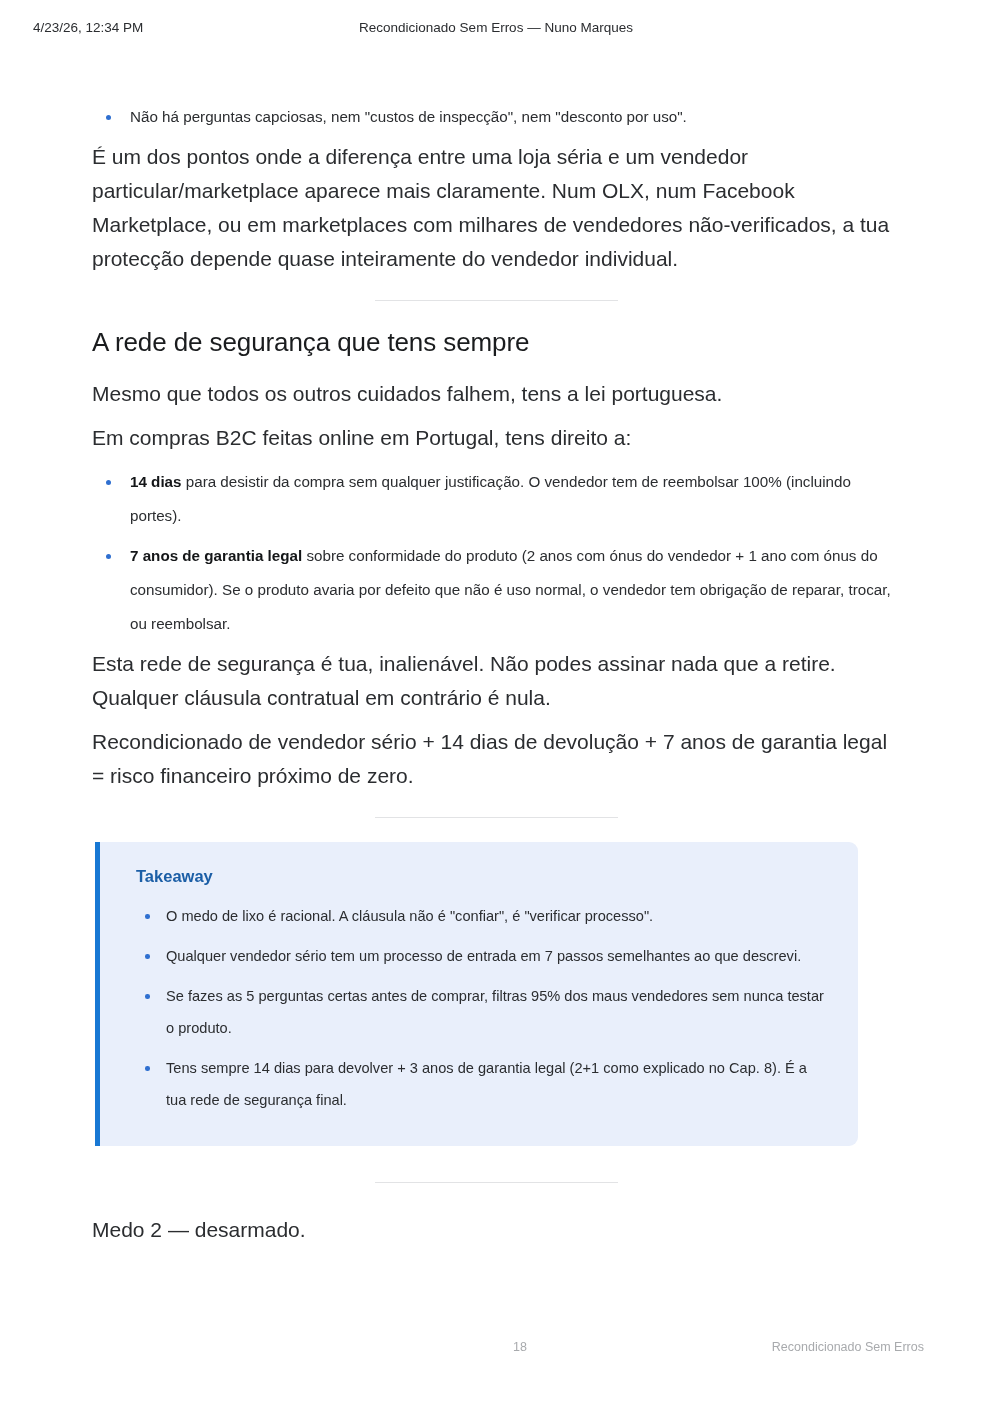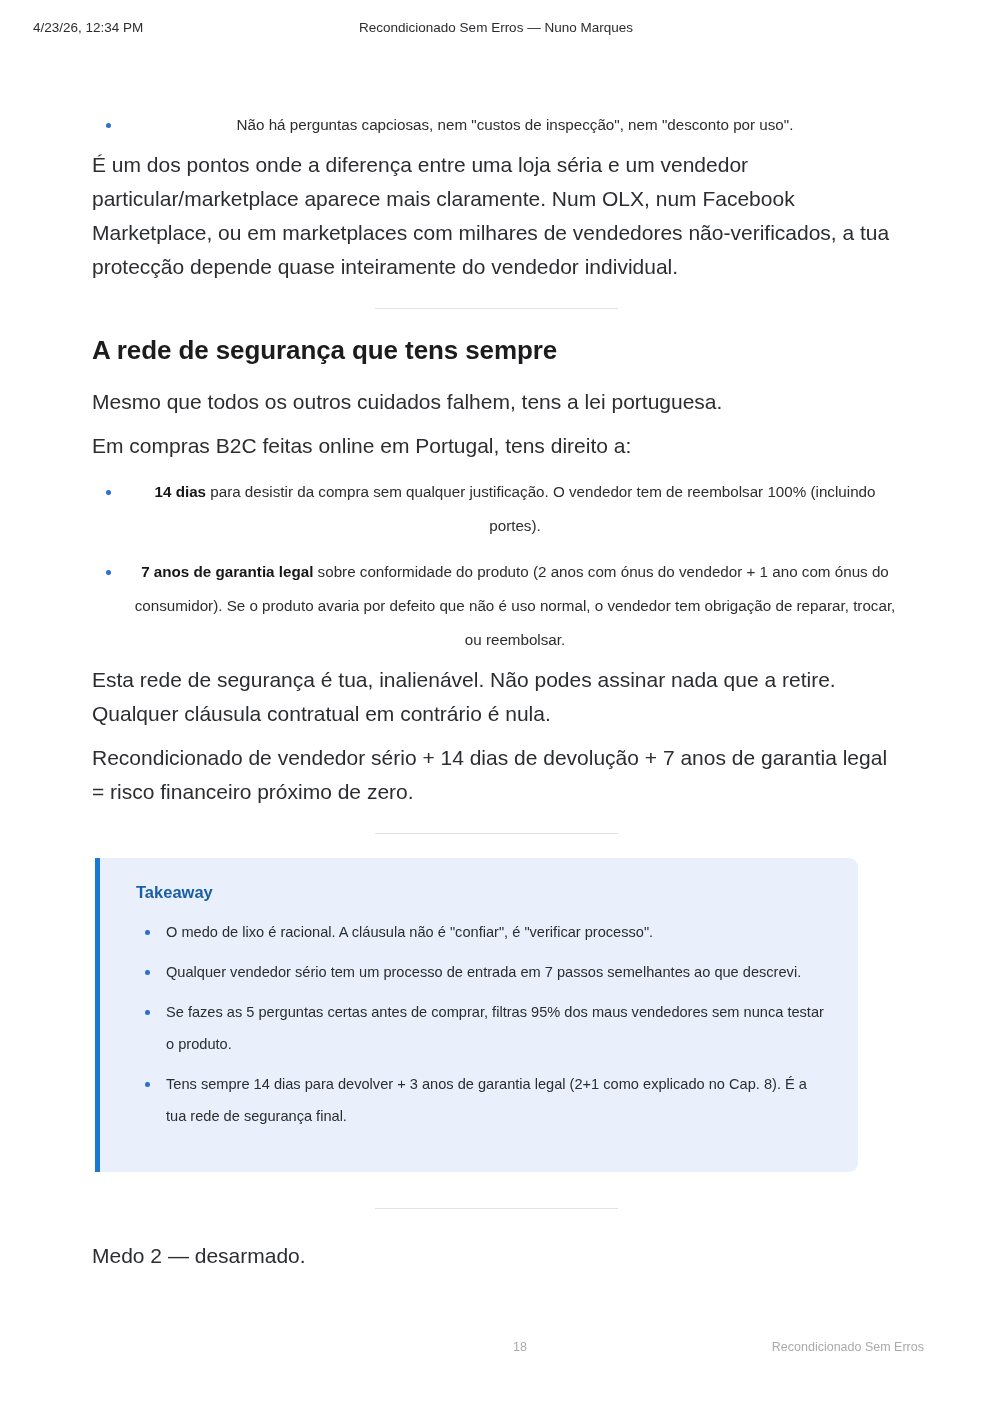--- a/index.html
+++ b/index.html
@@ -64,43 +64,42 @@
   }
 
   ul.doc-list {
     list-style: none;
     margin: 0 0 4px 0;
     padding: 0;
   }
   ul.doc-list > li {
     position: relative;
     padding-left: 38px;
-    margin: 12px 0 6px 0;
+    margin: 4px 0 6px 0;
     font-size: 15.2px;
     line-height: 34px;
     color: #2b2d30;
-    text-align: center;
   }
   ul.doc-list > li::before {
     content: "";
     position: absolute;
     left: 14px;
     top: 15px;
     width: 5px;
     height: 5px;
     border-radius: 50%;
     background: #2f6fd0;
   }
   li b, p b { font-weight: bold; color: #141618; }
 
   h2.section-heading {
     margin: 0 0 18px 0;
     font-size: 26px;
     line-height: 34px;
-    font-weight: bold;
+    font-weight: normal;
     color: #1a1c1e;
     letter-spacing: -0.1px;
   }
 
   hr.rule {
     border: 0;
     border-top: 1px solid #e2e3e5;
     width: 243px;
     margin: 24px auto 24px auto;
   }
@@ -129,21 +128,21 @@
     padding: 0;
   }
   .callout ul.callout-list > li {
     position: relative;
     padding-left: 30px;
     margin: 0 0 8px 0;
     font-size: 14.6px;
     line-height: 32px;
     color: #2b2d30;
   }
-  .callout ul.callout-list > li:last-child { margin-bottom: 14px; }
+  .callout ul.callout-list > li:last-child { margin-bottom: 4px; }
   .callout ul.callout-list > li::before {
     content: "";
     position: absolute;
     left: 9px;
     top: 14px;
     width: 4.5px;
     height: 4.5px;
     border-radius: 50%;
     background: #2f6fd0;
   }

